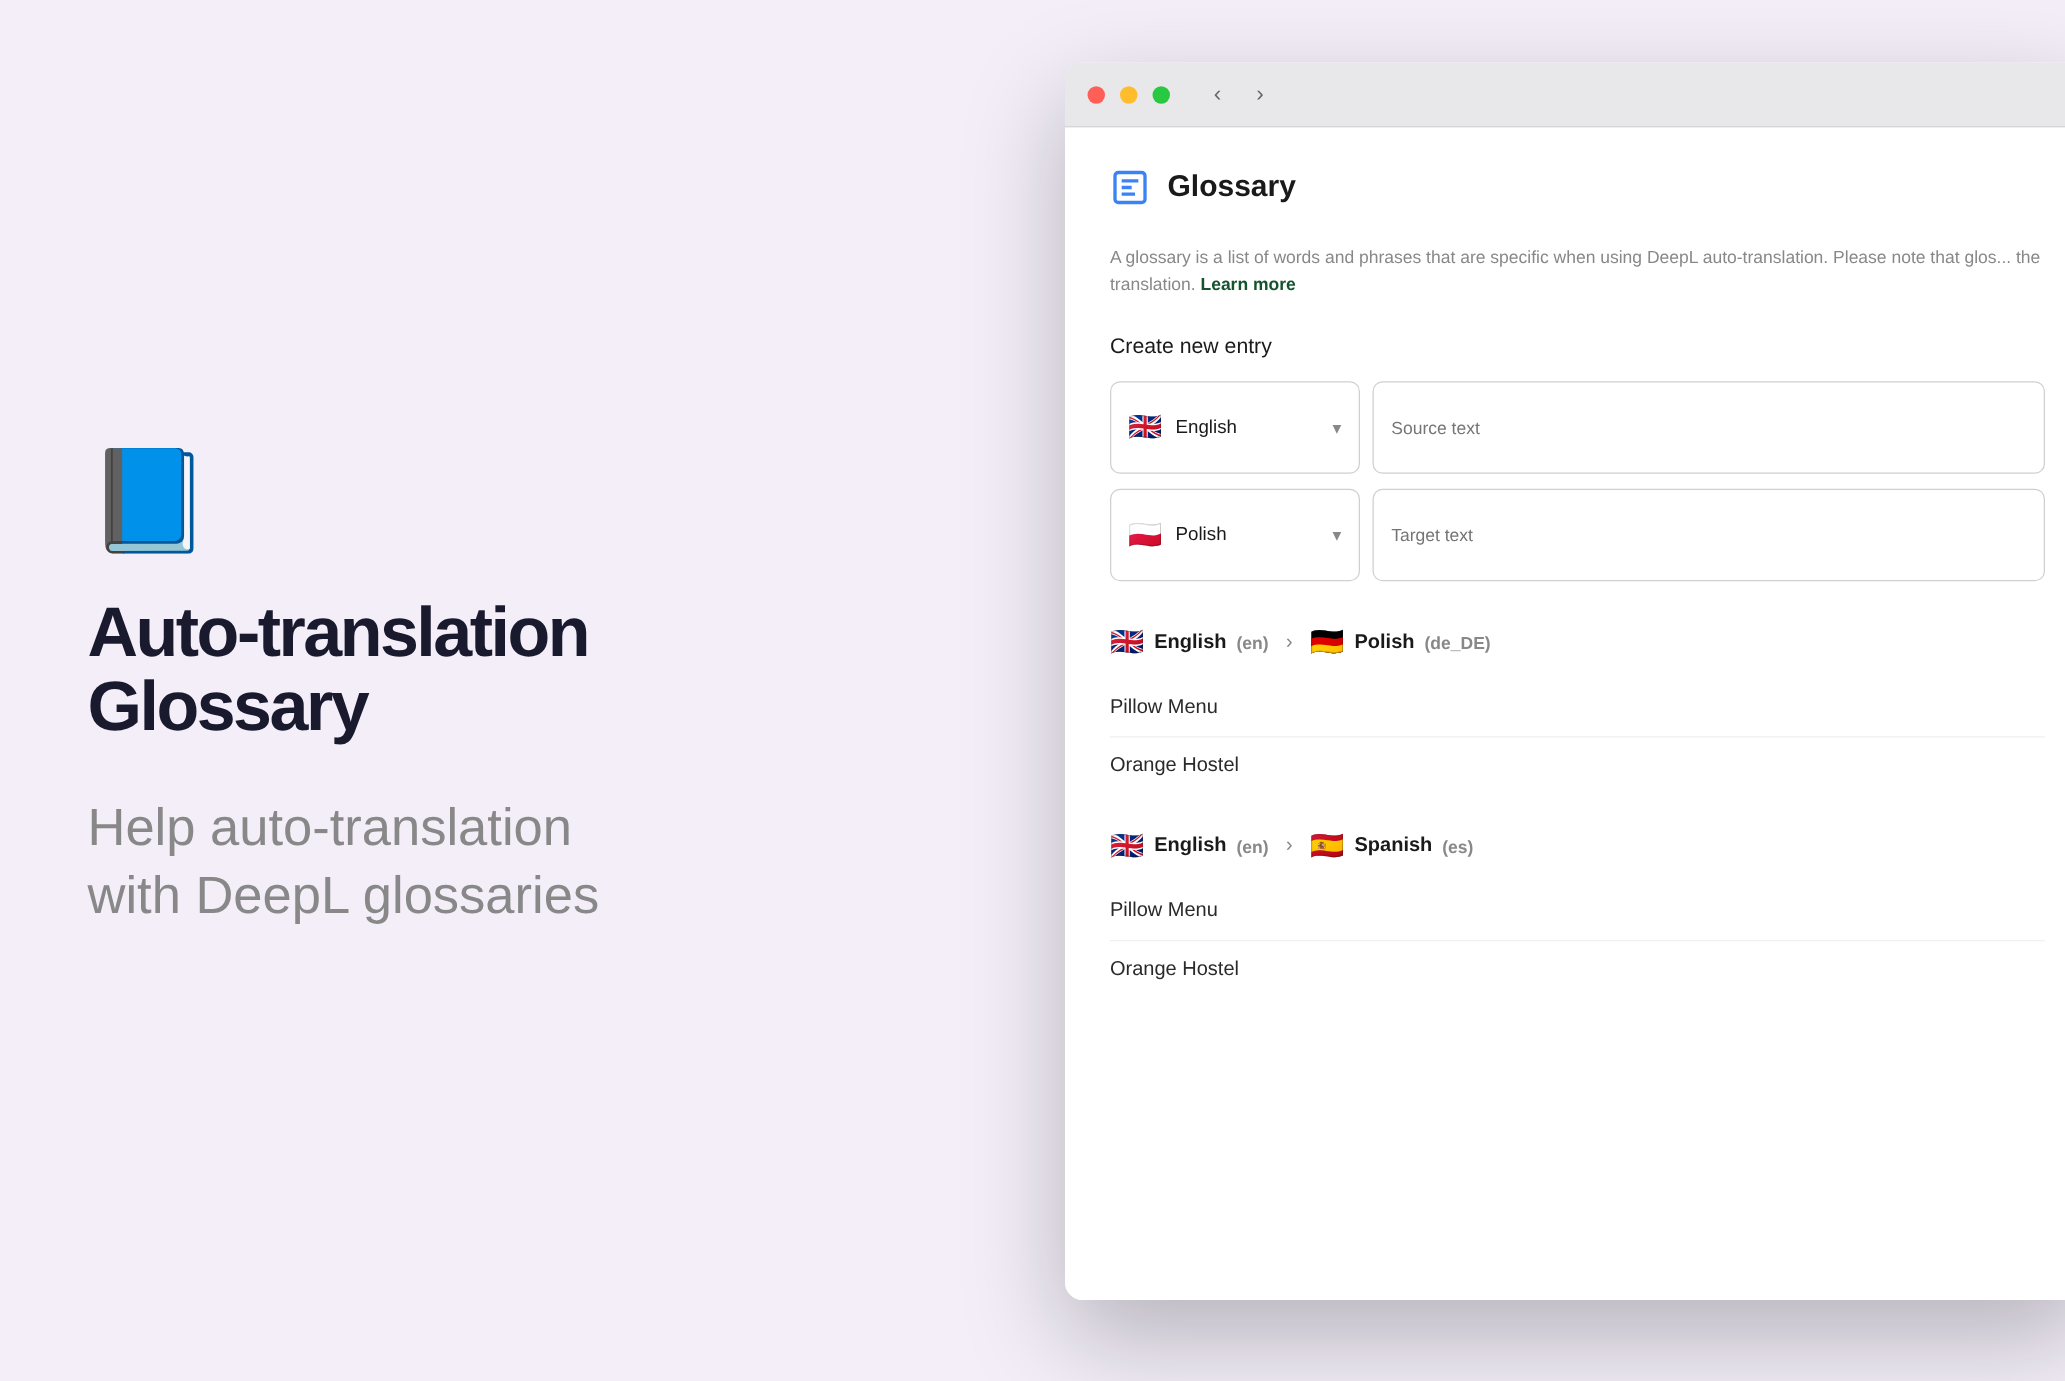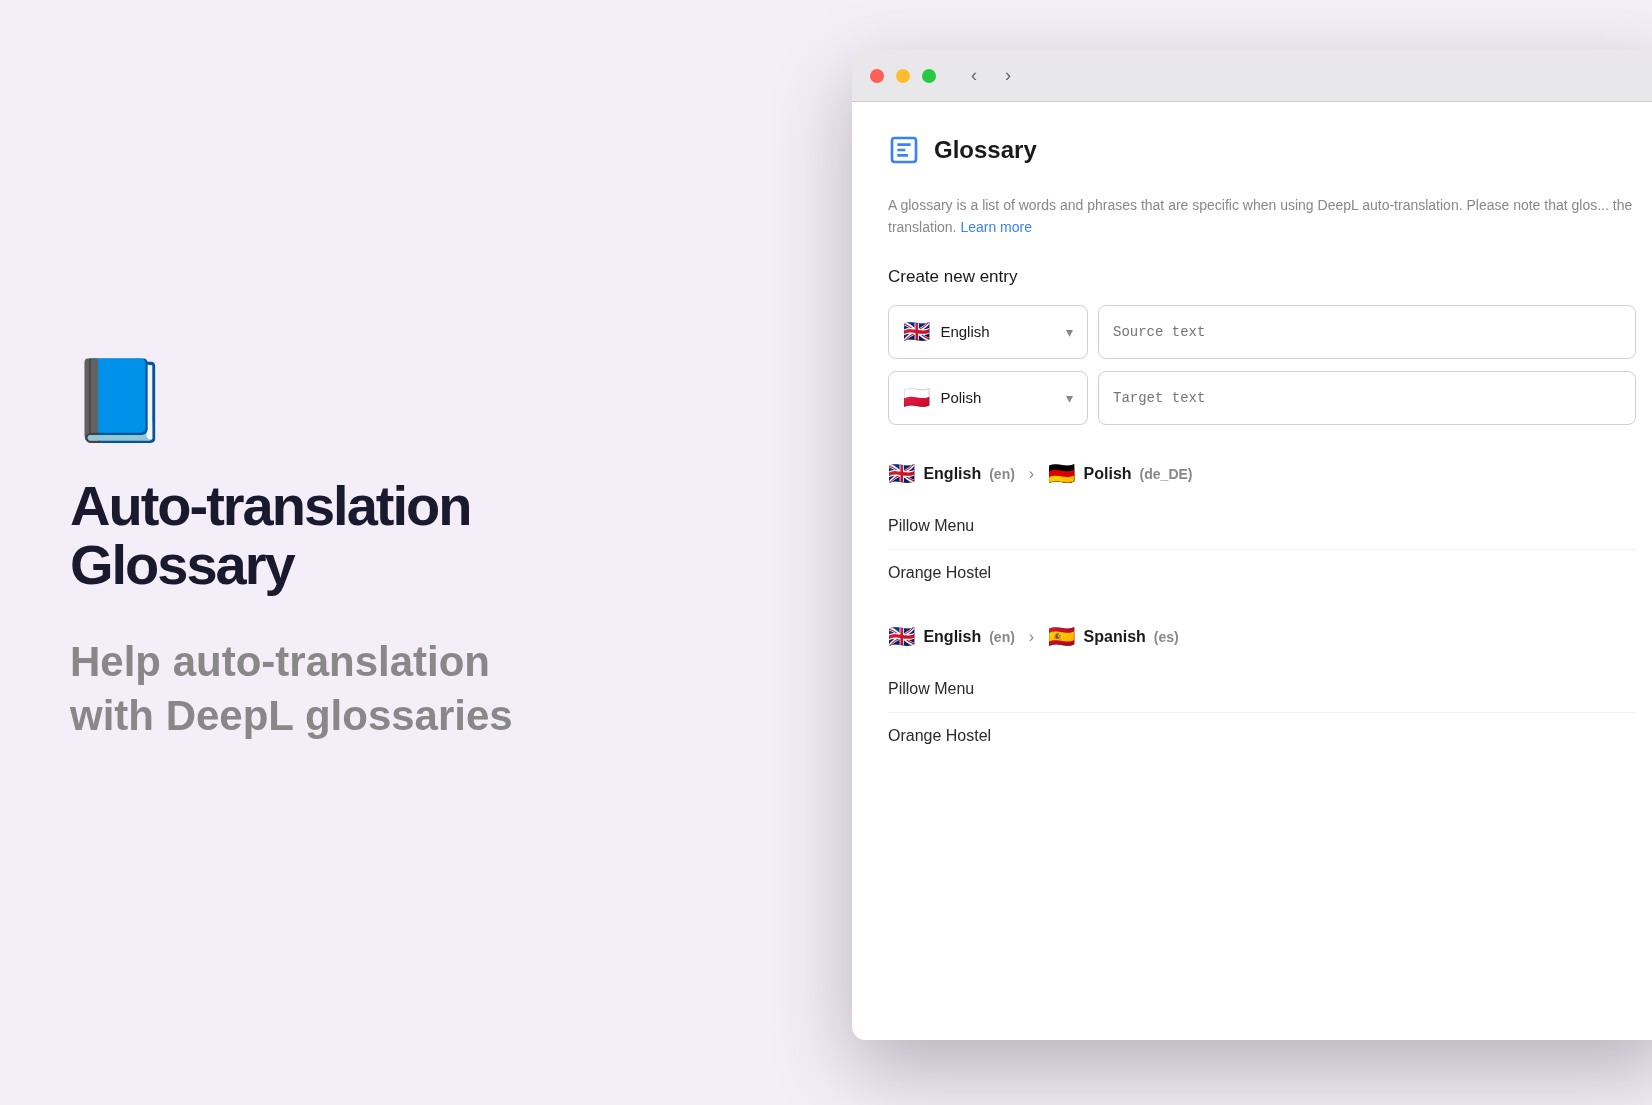--- a/index.html
+++ b/index.html
@@ -34,21 +34,21 @@
       font-size: 56px;
       font-weight: 800;
       color: #1a1a2e;
       line-height: 1.05;
       margin-bottom: 40px;
       letter-spacing: -2px;
     }
 
     .subtitle {
       font-size: 42px;
-      font-weight: 700;
+      font-weight: 400;
       color: #888;
       line-height: 1.3;
     }
 
     
     .browser-window {
       position: absolute;
       right: -20px;
       top: 50px;
       width: 820px;
@@ -126,22 +126,22 @@
     }
 
     .description-text {
       font-size: 14px;
       color: #888;
       line-height: 1.6;
       margin-bottom: 28px;
     }
 
     .learn-more {
-      color: #3b82f6;
-      font-weight: 400;
+      color: #14532d;
+      font-weight: 700;
       cursor: pointer;
     }
 
     
     .section-title {
       font-size: 17px;
       font-weight: 400;
       color: #1a1a1a;
       margin-bottom: 18px;
     }
@@ -178,26 +178,25 @@
 
     .chevron-icon {
       color: #888;
       font-size: 14px;
     }
 
     .text-input {
       flex: 1;
       border: 1.5px solid #d0d0d2;
       border-radius: 8px;
-      padding: 18px 14px;
+      padding: 28px 14px;
       font-size: 14px;
       color: #aaa;
       background: #fff;
       outline: none;
-      font-family: Liberation Mono, monospace;
     }
 
     
     .entries-section {
       margin-top: 36px;
     }
 
     .entry-group {
       margin-bottom: 28px;
     }

